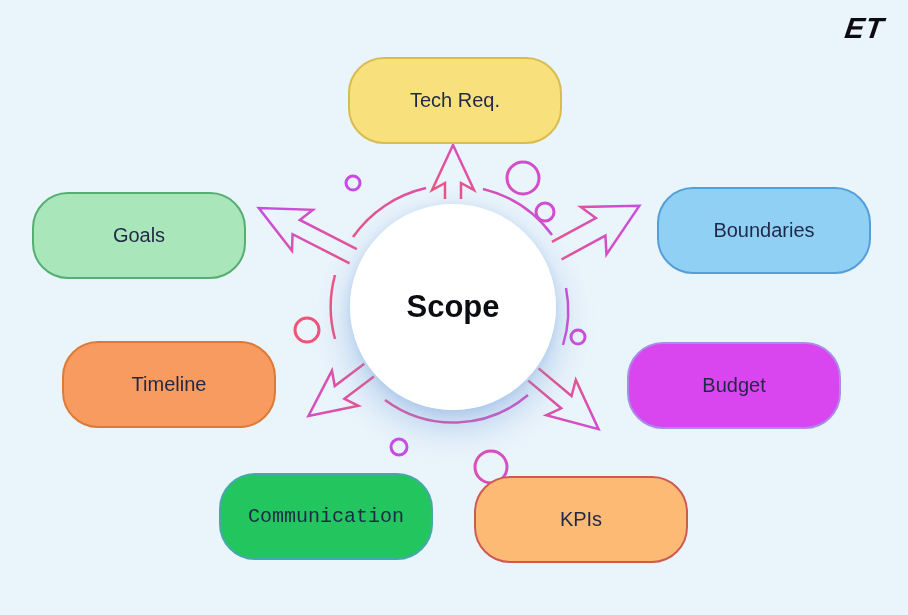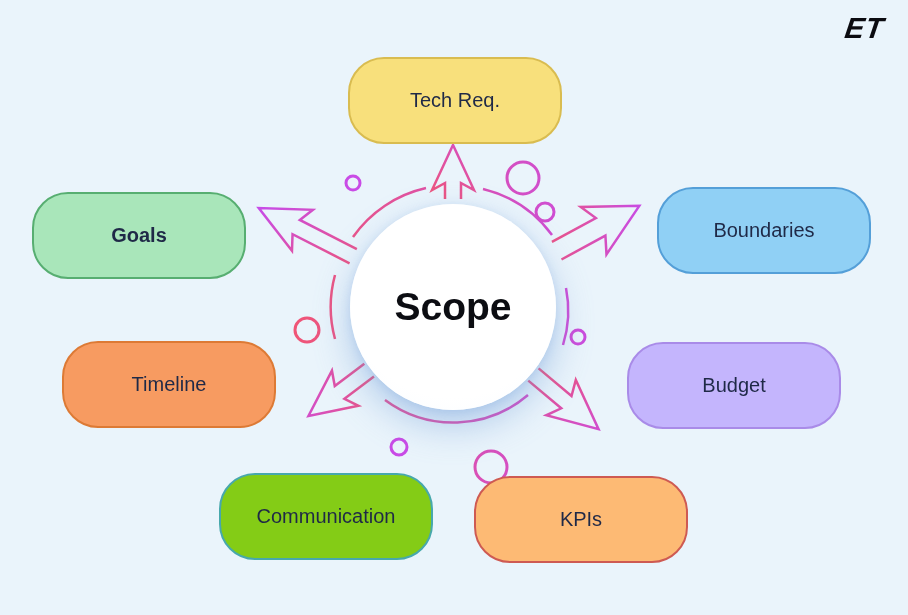--- a/index.html
+++ b/index.html
@@ -35,21 +35,21 @@
     left: 350px; top: 204px;
     width: 206px; height: 206px;
     border-radius: 50%;
     background: radial-gradient(circle at 50% 42%, #ffffff 68%, #f7fbff 100%);
     box-shadow: 0 16px 36px rgba(107,152,214,0.45), 0 2px 10px rgba(107,152,214,0.20);
     display: flex;
     align-items: center;
     justify-content: center;
   }
   .center-node .center-label {
-    font-size: 39px;
+    font-size: 31px;
     font-weight: 700;
     text-align: right;
   }
 
   .pill {
     position: absolute;
     width: 214px; height: 87px;
     border: 2px solid;
     border-radius: 36px;
     display: flex;
@@ -120,33 +120,33 @@
     </g>
   </svg>
 
   <div class="center-node">
     <span class="center-label" style="color: rgb(12, 13, 18);">Scope</span>
   </div>
 
   <div class="pill p-techreq" style="background: rgb(248, 224, 124); border-color: rgb(217, 188, 80); color: rgb(31, 41, 71);">
     <span>Tech Req.</span>
   </div>
-  <div class="pill p-goals" style="background: rgb(169, 230, 186); border-color: rgb(87, 174, 113); color: rgb(31, 41, 71); font-weight: bold;">
+  <div class="pill p-goals" style="background: rgb(169, 230, 186); border-color: rgb(87, 174, 113); color: rgb(31, 41, 71);">
     <span>Goals</span>
   </div>
   <div class="pill p-timeline" style="background: rgb(247, 155, 97); border-color: rgb(221, 122, 53); color: rgb(31, 41, 71);">
     <span>Timeline</span>
   </div>
   <div class="pill p-boundaries" style="background: rgb(144, 208, 245); border-color: rgb(84, 159, 216); color: rgb(31, 41, 71);">
     <span>Boundaries</span>
   </div>
-  <div class="pill p-budget" style="background: #c4b5fd; border-color: rgb(169, 139, 232); color: rgb(31, 41, 71);">
+  <div class="pill p-budget" style="background: #d946ef; border-color: rgb(169, 139, 232); color: rgb(31, 41, 71);">
     <span>Budget</span>
   </div>
-  <div class="pill p-communication" style="background: #84cc16; border-color: rgb(71, 168, 172); color: rgb(31, 41, 71);">
+  <div class="pill p-communication" style="background: #22c55e; border-color: rgb(71, 168, 172); color: rgb(31, 41, 71); font-family: Liberation Mono, monospace;">
     <span>Communication</span>
   </div>
   <div class="pill p-kpis" style="background: #fdba74; border-color: rgb(206, 90, 82); color: rgb(31, 41, 71);">
     <span>KPIs</span>
   </div>
 
   <div class="logo" style="color: rgb(11, 11, 16);">ET</div>
 
 </div>
 

